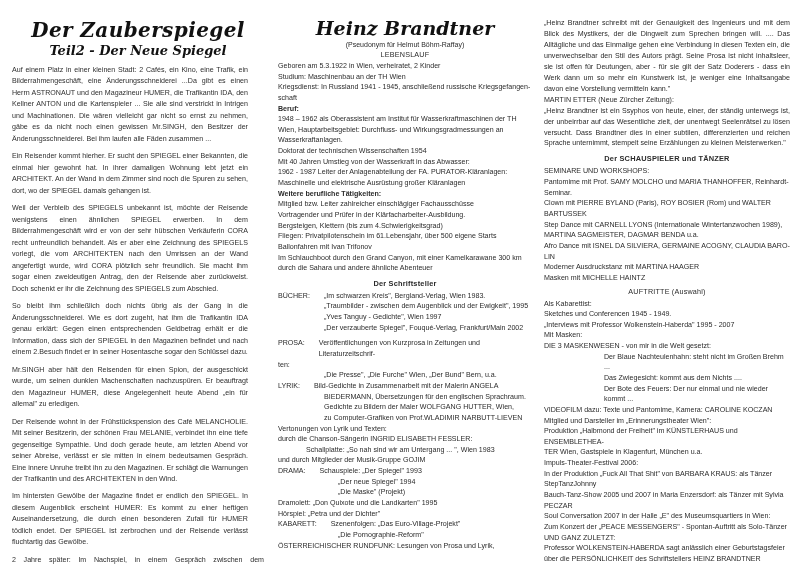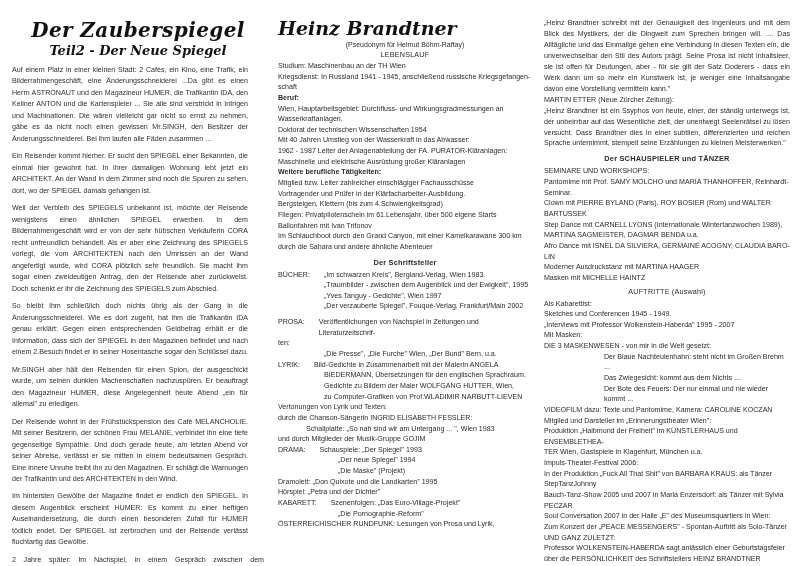--- a/index.html
+++ b/index.html
@@ -66,21 +66,21 @@
     margin: 0 0 0 0;
     color: #2e2e2e;
   }
 
   
   .title-name {
     font-family: "DejaVu Serif", serif;
     font-weight: bold;
     font-style: italic;
     font-size: 19px;
-    text-align: left;
+    text-align: center;
     margin: 11px 0 2px 0;
     color: #111;
   }
   .pseudo {
     font-size: 7px;
     text-align: center;
     margin: 0 0 2px 0;
   }
   .head-center {
     font-size: 7.2px;
@@ -137,25 +137,27 @@
     <p class="para">Der Reisende wohnt in der Frühstückspension des Café MELANCHOLIE. Mit seiner Besitzerin, der schönen Frau MELANIE, verbindet ihn eine tiefe gegenseitige Sympathie. Und doch gerade heute, am letzten Abend vor seiner Abreise, verlässt er sie mitten in einem bedeutsamen Gespräch. Eine innere Unruhe treibt ihn zu den Magazinen. Er schlägt die Warnungen der Trafikantin und des ARCHITEKTEN in den Wind.</p>
     <p class="para">Im hintersten Gewölbe der Magazine findet er endlich den SPIEGEL. In diesem Augenblick erscheint HUMER: Es kommt zu einer heftigen Auseinandersetzung, die durch einen besonderen Zufall für HUMER tödlich endet. Der SPIEGEL ist zerbrochen und der Reisende verlässt fluchtartig das Gewölbe.</p>
     <p class="para-tight">2 Jahre später: Im Nachspiel, in einem Gespräch zwischen dem ARCHITEKTEN und dem Reisenden, erfahren wir, was seit damals geschehen ist. Viel hat sich verändert seitdem auf dem Platz. Mr.SINGH und CORA sind verschwunden und es gibt jetzt auch keine Intrigen und Machinationen mehr. Der Reisende ist wieder zurückgekehrt aus der großen Stadt, zurück auf den Platz zu der schönen Frau MELANIE. Für sie hat er jetzt einen neuen SPIEGEL anfertigen lassen nach der Zeichnung des ARCHITEKTEN, die auf seltsame Weise zu ihm schließlich wieder zurückgefunden hat. Ob das jetzt das Ende aller Spiegelgeschichten ist ?</p>
   </div>
 
   <div class="col col-2">
     <div class="title-name">Heinz Brandtner</div>
     <div class="pseudo">(Pseudonym für Helmut  Böhm-Raffay)</div>
     <div class="head-center">LEBENSLAUF</div>
 
+    <div class="line">Geboren am 5.3.1922 in Wien, verheiratet, 2 Kinder</div>
     <div class="line">Studium: Maschinenbau an der TH Wien</div>
     <div class="line">Kriegsdienst:  In Russland 1941 - 1945, anschließend russische Kriegsgefangen-</div>
     <div class="line">schaft</div>
 
     <div class="line bold">Beruf:</div>
+    <div class="line">1948 – 1962 als Oberassistent am Institut für  Wasserkraftmaschinen der TH</div>
     <div class="line">Wien,          Hauptarbeitsgebiet: Durchfluss- und Wirkungsgradmessungen an</div>
     <div class="line">Wasserkraftanlagen.</div>
     <div class="line">Doktorat der technischen Wissenschaften 1954</div>
     <div class="line">Mit 40 Jahren Umstieg von der Wasserkraft in das Abwasser:</div>
     <div class="line">1962 - 1987 Leiter der Anlagenabteilung der  FA. PURATOR-Kläranlagen:</div>
     <div class="line">Maschinelle und elektrische Ausrüstung großer Kläranlagen</div>
 
     <div class="line bold">Weitere berufliche Tätigkeiten:</div>
     <div class="line">Mitglied bzw. Leiter zahlreicher einschlägiger Fachausschüsse</div>
     <div class="line">Vortragender und Prüfer in der Klärfacharbeiter-Ausbildung.</div>
@@ -173,21 +175,21 @@
       <div class="val indent-sm">„Im schwarzen Kreis", Bergland-Verlag, Wien 1983.</div>
     </div>
     <div class="line indent2">„Traumbilder - zwischen dem Augenblick und der Ewigkeit", 1995</div>
     <div class="line indent2">„Yves Tanguy - Gedichte", Wien 1997</div>
     <div class="line indent2">„Der verzauberte Spiegel", Fouqué-Verlag, Frankfurt/Main 2002</div>
 
     <div class="gap"></div>
 
     <div class="row">
       <div class="tag">PROSA:</div>
-      <div class="val indent-sm">Veröffentlichungen von Nachspiel in Zeitungen und Literaturzeitschrif-</div>
+      <div class="val indent-sm">Veröffentlichungen von Kurzprosa in Zeitungen und Literaturzeitschrif-</div>
     </div>
     <div class="line">ten:</div>
     <div class="line indent2">„Die Presse", „Die Furche" Wien, „Der Bund" Bern, u.a.</div>
 
     <div class="row">
       <div class="tag">LYRIK:</div>
       <div class="val indent-sm">Bild-Gedichte in Zusammenarbeit mit der Malerin  ANGELA</div>
     </div>
     <div class="line indent2">BIEDERMANN,  Übersetzungen für den englischen  Sprachraum.</div>
     <div class="line indent2">Gedichte  zu Bildern der Maler WOLFGANG HUTTER, Wien,</div>

